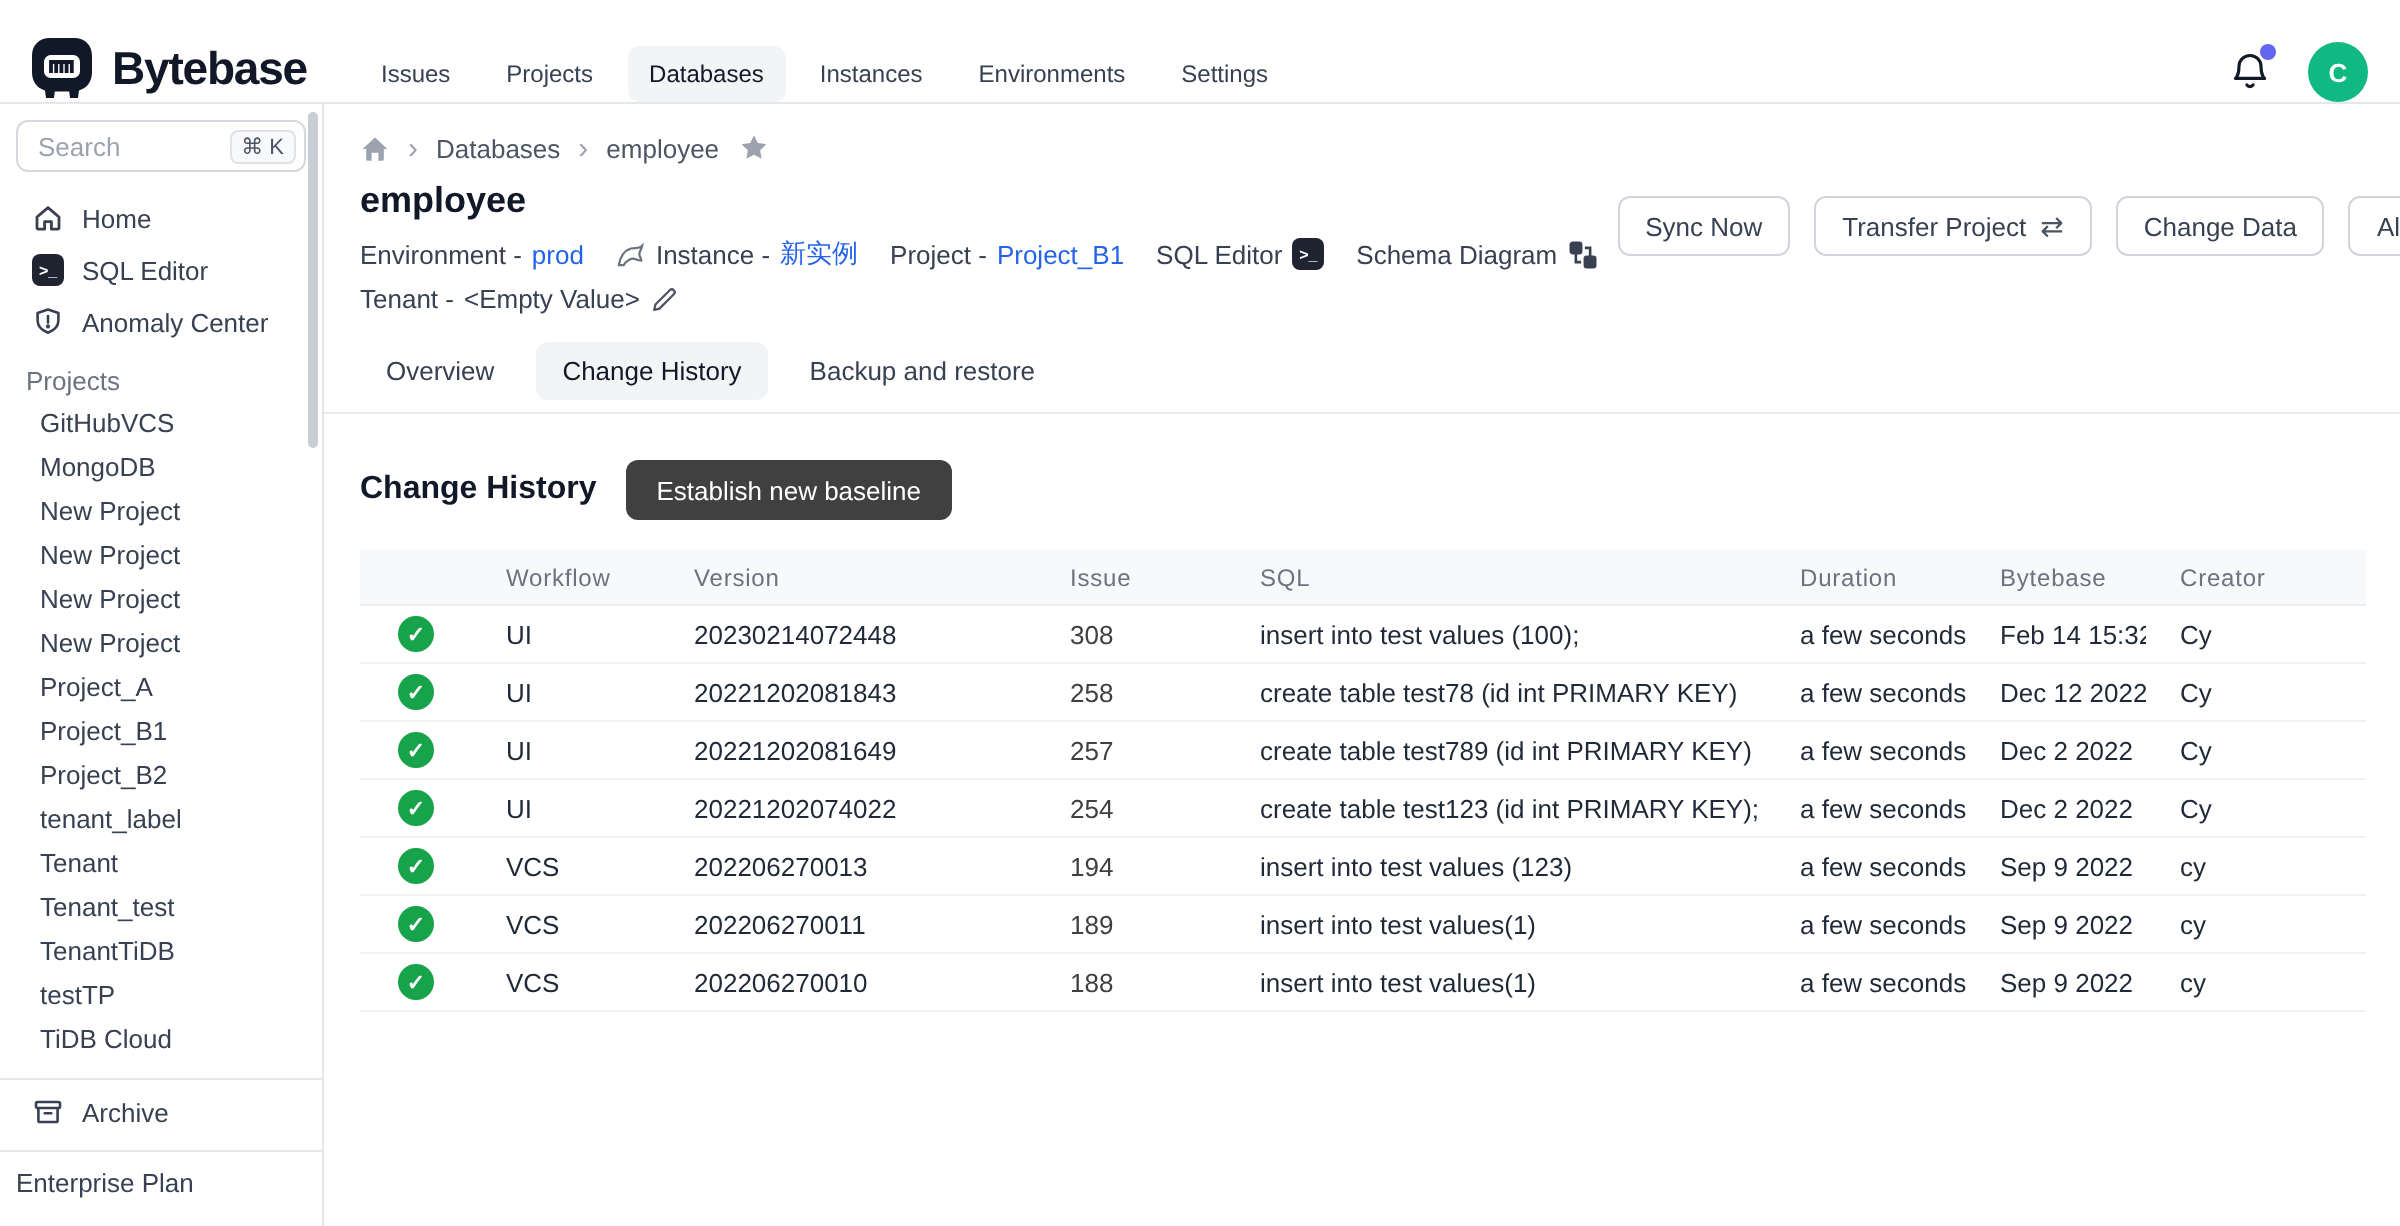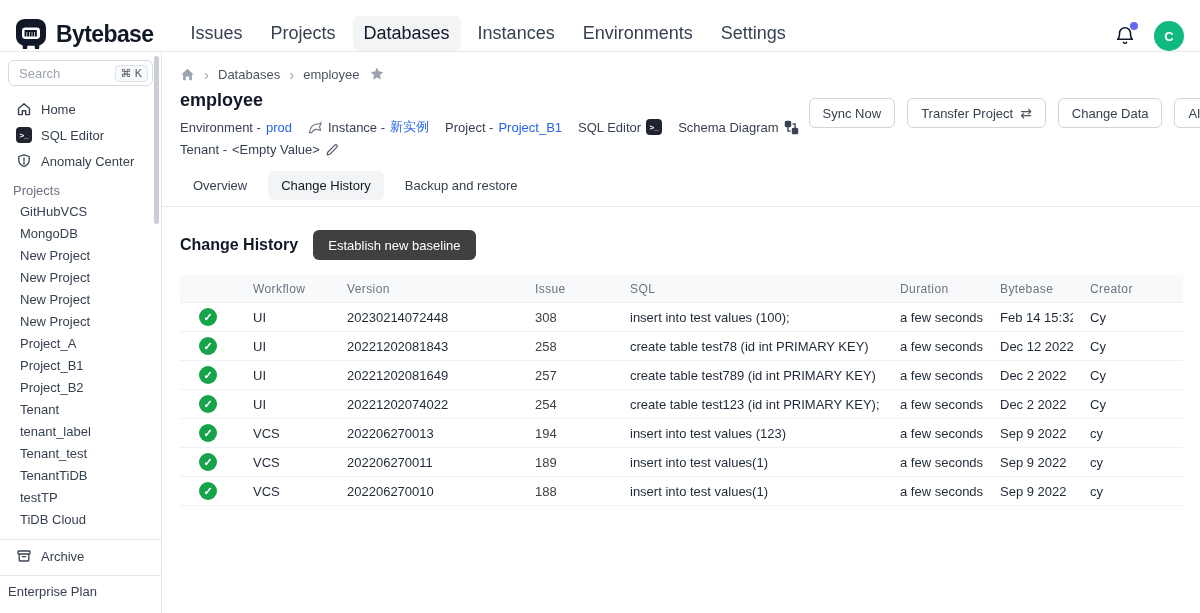--- a/index.html
+++ b/index.html
@@ -7,21 +7,21 @@
   body {
     width:1200px; height:613px; overflow:hidden; background:#fff;
     font-family:"Liberation Sans", sans-serif; color:#1f2937;
   }
   
   .topnav { height:52px; display:flex; align-items:flex-end; border-bottom:1px solid #e5e7eb; padding:0 16px 0 14px; }
   .brand { display:flex; align-items:center; gap:8px; cursor:pointer; }
   .logo-sq { width:34px; height:34px; position:relative; }
   .brand-text { font-size:23px; font-weight:800; color:#111827; letter-spacing:-0.6px; }
   .nav-links { display:flex; gap:6px; margin-left:26px; flex:1; }
-  .nav-link { font-size:18px; color:#374151; padding:7px 11px; border-radius:6px; cursor:pointer; white-space:nowrap; }
+  .nav-link { font-size:12px; color:#374151; padding:7px 11px; border-radius:6px; cursor:pointer; white-space:nowrap; }
   .nav-link.active { background:#f3f4f6; color:#111827; }
   .topnav-right { display:flex; align-items:center; gap:18px; }
   .bell-wrap { position:relative; width:22px; height:22px; cursor:pointer; }
   .bell-dot { position:absolute; top:-3px; right:-2px; width:8px; height:8px; border-radius:50%; background:#6366f1; }
   .avatar { width:30px; height:30px; border-radius:50%; background:#10b981; color:#fff; display:flex; align-items:center; justify-content:center; font-size:13px; font-weight:600; cursor:pointer; }
   
   .body-row { display:flex; height:561px; }
   .sidebar { width:162px; flex-shrink:0; border-right:1px solid #e5e7eb; position:relative; display:flex; flex-direction:column; overflow:hidden; }
   .main { flex:1; padding:0 15px 0 18px; overflow:hidden; }
   
@@ -134,22 +134,22 @@
 
     <div class="proj-item">GitHubVCS</div>
     <div class="proj-item">MongoDB</div>
     <div class="proj-item">New Project</div>
     <div class="proj-item">New Project</div>
     <div class="proj-item">New Project</div>
     <div class="proj-item">New Project</div>
     <div class="proj-item">Project_A</div>
     <div class="proj-item">Project_B1</div>
     <div class="proj-item">Project_B2</div>
+    <div class="proj-item">tenant_label</div>
     <div class="proj-item">Tenant</div>
-    <div class="proj-item">tenant_label</div>
     <div class="proj-item">Tenant_test</div>
     <div class="proj-item">TenantTiDB</div>
     <div class="proj-item">testTP</div>
     <div class="proj-item">TiDB Cloud</div>
 
     <div class="side-divider"></div>
     <div class="side-item" style="padding-top:8px;padding-bottom:8px;">
       <svg width="16" height="16" viewBox="0 0 16 16" fill="none" stroke="#374151" stroke-width="1.3" stroke-linejoin="round">
         <rect x="2" y="3" width="12" height="3" rx="0.8"></rect>
         <path d="M3.2 6v6.2a.8.8 0 0 0 .8.8h8a.8.8 0 0 0 .8-.8V6"></path>

